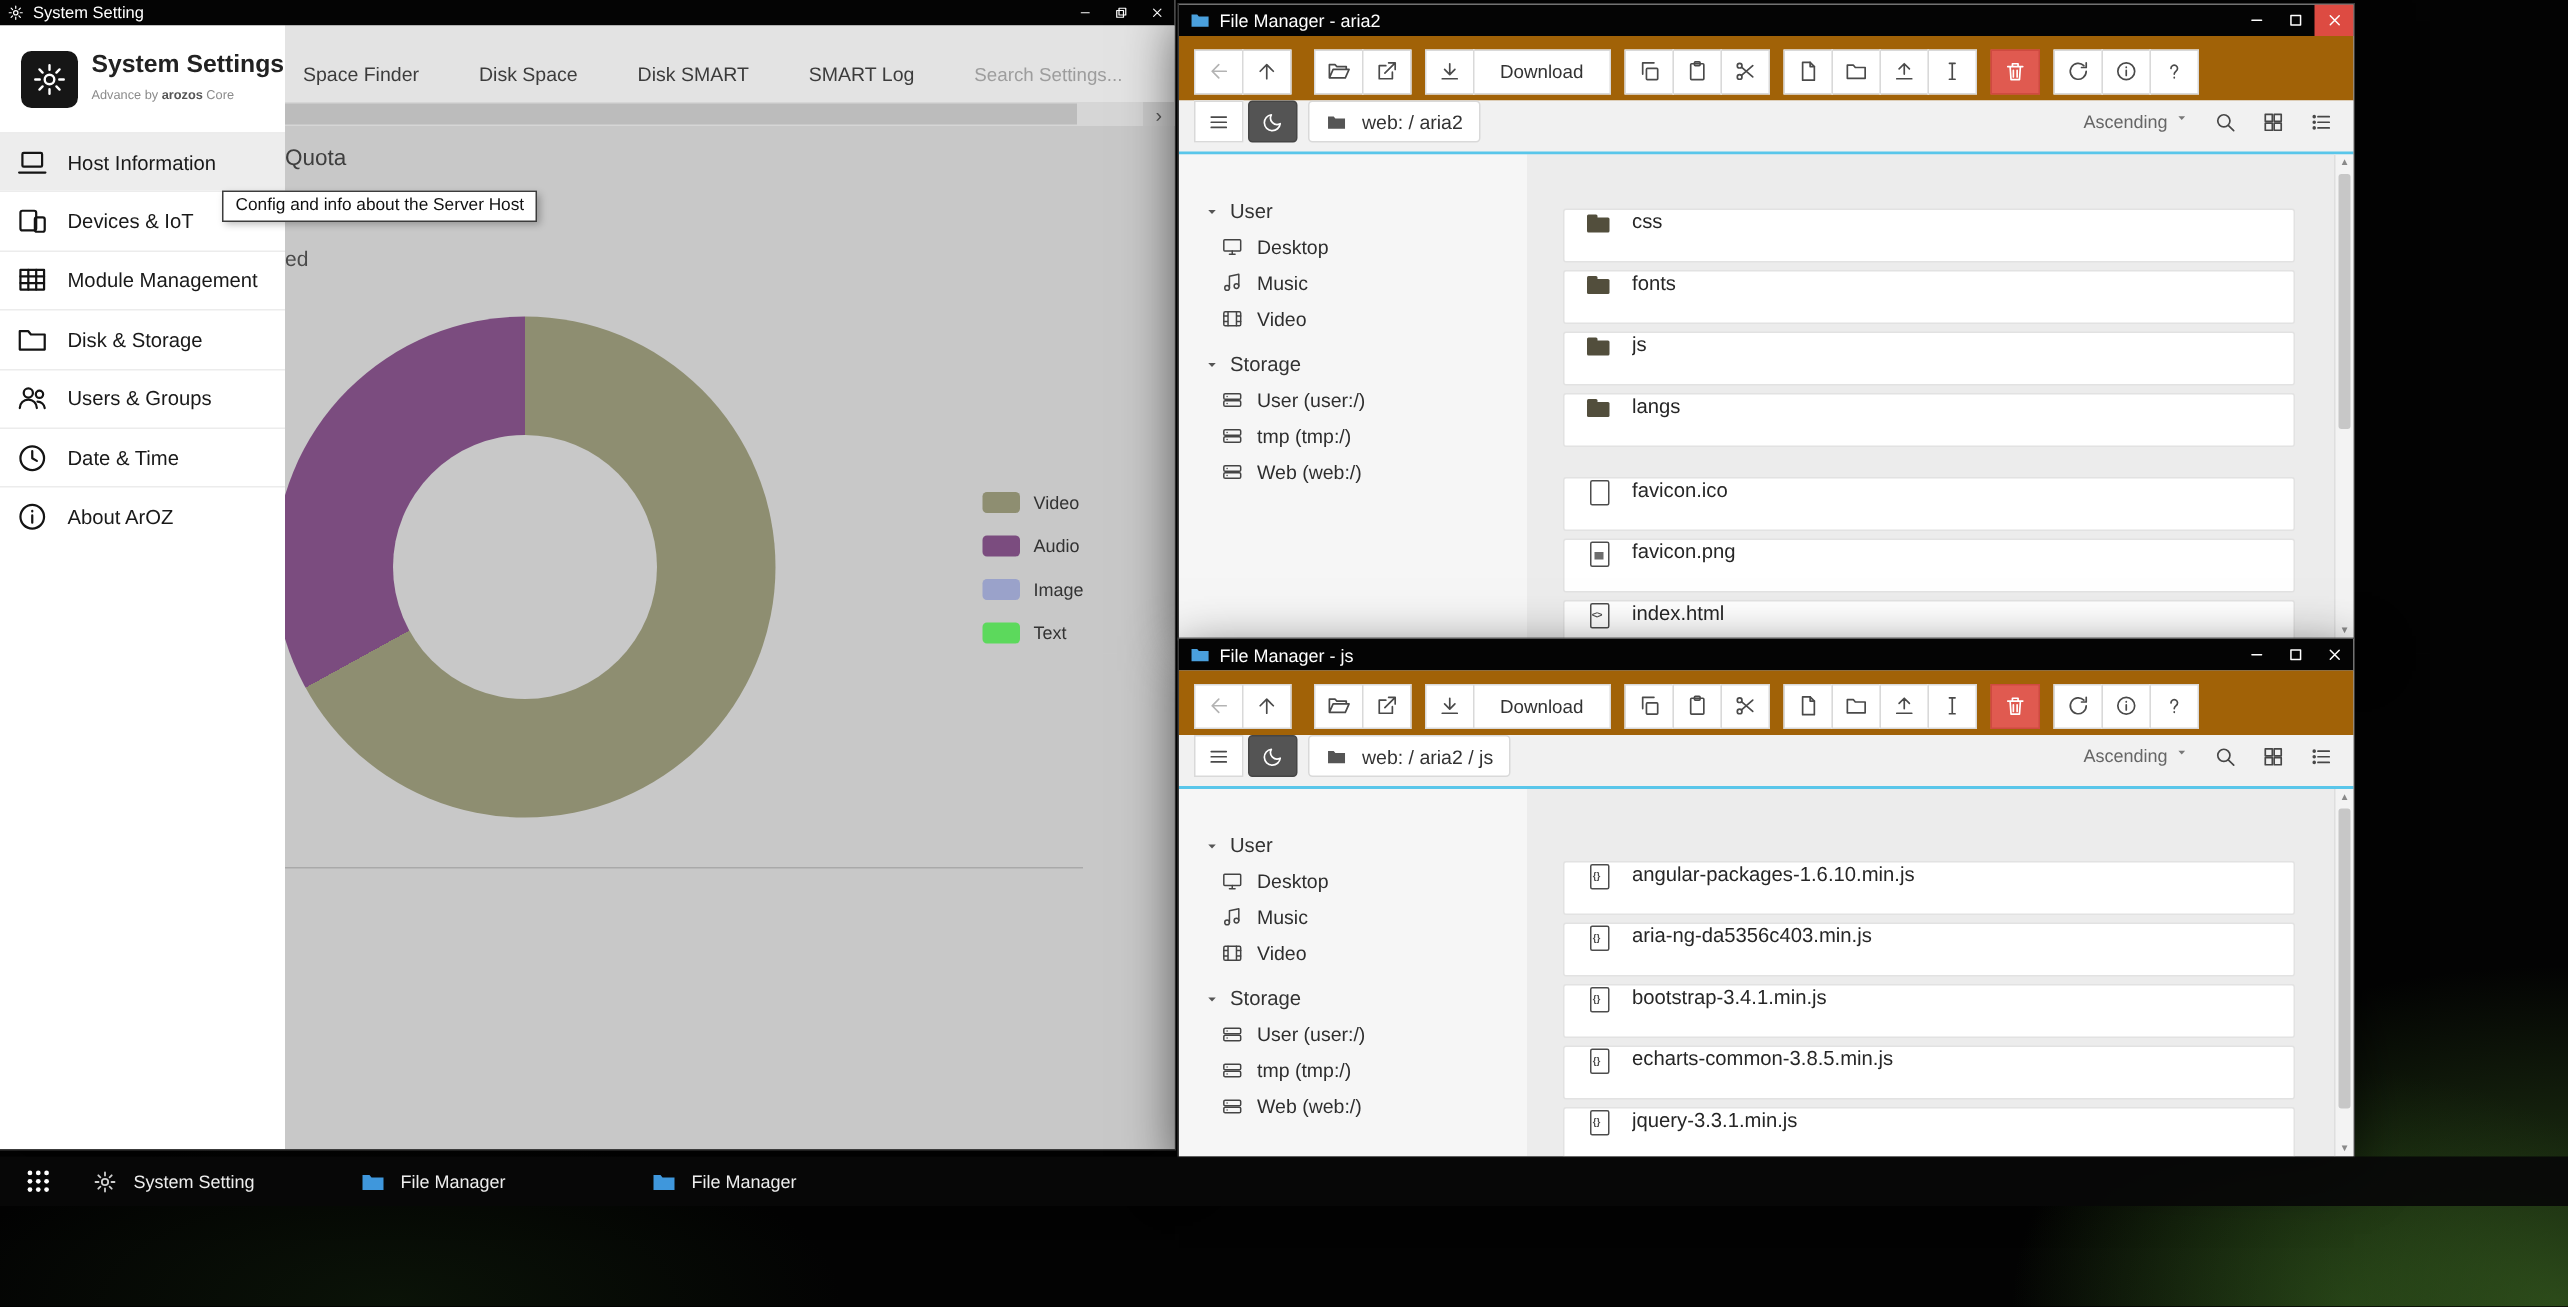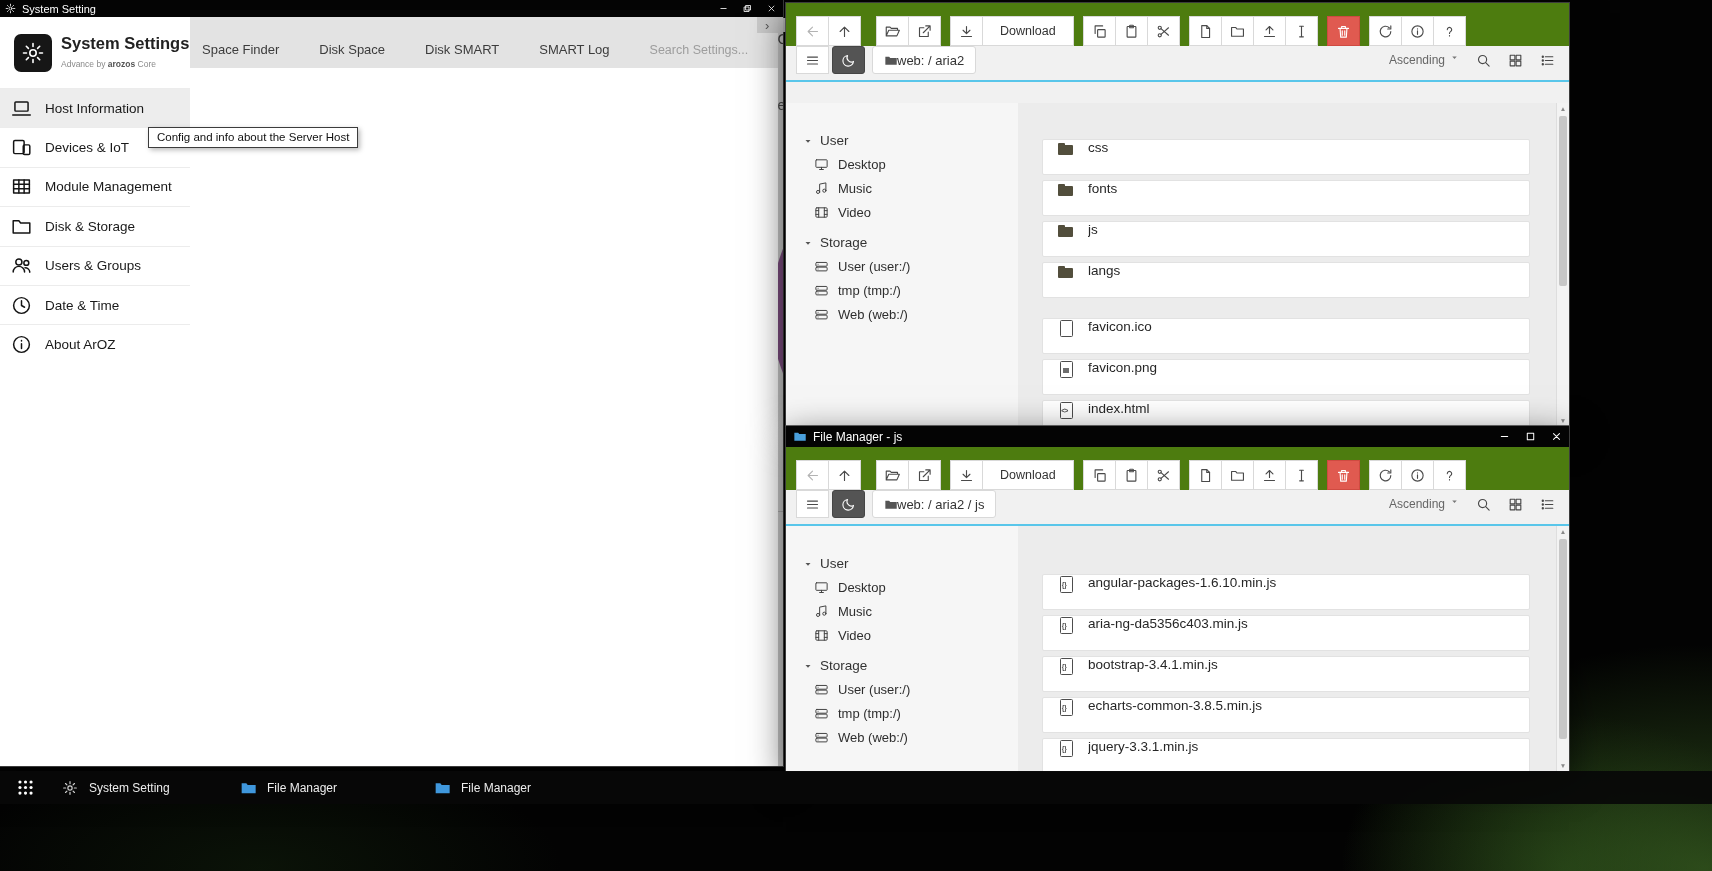--- a/index.html
+++ b/index.html
@@ -28,21 +28,21 @@
 .ss-side{width:190px;background:#fff;position:relative;z-index:2;flex:none}
 .ss-logo{height:71px;display:flex;align-items:center;gap:9px;padding-left:14px}
 .ss-logobox{width:38px;height:38px;background:#161616;border-radius:7px;display:flex;align-items:center;justify-content:center;color:#fff;flex:none}
 .ss-logobox .ic{width:24px;height:24px;stroke-width:1.6}
 .ss-logotitle{font-size:16.5px;font-weight:bold;color:#222;display:block;line-height:1.15;white-space:nowrap}
 .ss-logosub{font-size:8.5px;color:#8a8a8a;white-space:nowrap}
 .ss-logosub b{color:#555}
 .ss-item{height:39.4px;display:flex;align-items:center;gap:13px;padding-left:11px;border-top:1px solid #ececec;font-size:13.5px;color:#191919;cursor:pointer}
 .ss-item.active{background:#ededed}
 .ss-item .ic{width:21px;height:21px;color:#141414;stroke-width:1.7;flex:none}
-.ss-content{flex:1;display:flex;flex-direction:row;min-width:0}
+.ss-content{flex:1;display:flex;flex-direction:column;min-width:0}
 .ss-header{height:51px;background:#e3e3e3;display:flex;align-items:center;padding:14px 0 0 12px;gap:40px}
 .ss-tab{font-size:13px;color:#3c3c3c;white-space:nowrap;cursor:pointer}
 .ss-search{width:128px;border:0;background:transparent;font-size:12.5px;color:#333;outline:none;flex:none}
 .ss-search::placeholder{color:#9d9d9d}
 .ss-hscroll{height:16px;background:#d6d6d6;position:relative}
 .ss-hthumb{position:absolute;left:0;top:1px;bottom:1px;width:528px;background:#bcbcbc;cursor:pointer}
 .ss-harrow{position:absolute;right:0;top:0;bottom:0;width:21px;background:#cacaca;color:#555;font-size:13px;display:flex;align-items:center;justify-content:center;cursor:pointer}
 .ss-harrow::before{content:"›"}
 .ss-main{flex:1;position:relative;background:#c8c8c8;overflow:hidden}
 .ss-quota{position:absolute;left:0;top:13px;font-size:15px;color:#3e3e3e}
@@ -54,34 +54,34 @@
 .leg-swatch{width:25px;height:14px;border-radius:3px;display:inline-block;background:#999}
 .leg-label{font-size:12px;color:#333}
 .ss-divider{position:absolute;left:0;top:494px;width:532px;border-top:1px solid #a9a9a9}
 .ss-tooltip{position:absolute;left:148px;top:127px;background:#fff;border:1px solid #3c3c3c;padding:3px 8px 4px;font-size:11.5px;color:#111;z-index:6;white-space:nowrap;box-shadow:2px 2px 5px rgba(0,0,0,.28)}
 
 .win-fm{width:783px;background:#f1f1f1;overflow:hidden}
 .win-fm1{left:786px;top:3px;height:423px}
 .win-fm2{left:786px;top:426px;height:345px}
 .tb-fm{height:21px;padding-left:7px;gap:7px;font-size:12px}
 .tb-fm .tbi{width:13px;height:13px;color:#4aa0dd}
-.fm-toolbar{height:43px;display:flex;align-items:flex-end;padding:4px 0 0 10px;background:#4d7c0f}
+.fm-toolbar{height:43px;display:flex;align-items:center;padding:4px 0 0 10px;background:#a16207}
 .grp{display:flex;margin-right:9px}
 .grp.wide{margin-right:15px}
 .tbtn{width:33px;height:30px;background:#fff;border:1px solid #d9d9d9;display:flex;align-items:center;justify-content:center;color:#4a4a4a;margin-left:-1px}
 .grp .tbtn:first-child{margin-left:0}
 .tbtn .ic{width:15px;height:15px}
 .tbtn.dis{color:#b3b3b3}
 .tbtn-label{width:auto;padding:0 17px;font-size:12.5px;color:#333}
 .tbtn-danger{background:#e05a50;border-color:#cf4a41;color:#fff}
 .fm-toolbar2{height:34px;display:flex;align-items:center;padding:0 14px 6px 10px;background:#f1f1f1}
 .tbtn2{width:33px;height:28px;background:#fff;border:1px solid #d9d9d9;display:flex;align-items:center;justify-content:center;color:#4a4a4a}
 .tbtn2 .ic{width:15px;height:15px}
 .tbtn2-dark{background:#545454;border-color:#454545;color:#fff;border-radius:3px;margin-left:3px}
-.crumb{height:28px;display:flex;align-items:center;gap:0;background:#fff;border:1px solid #d9d9d9;border-radius:3px;padding:0 11px;margin-left:7px;font-size:13px;color:#333;cursor:pointer}
+.crumb{height:28px;display:flex;align-items:center;gap:11px;background:#fff;border:1px solid #d9d9d9;border-radius:3px;padding:0 11px;margin-left:7px;font-size:13px;color:#333;cursor:pointer}
 .crumb .ic{width:13px;height:13px;color:#555}
 .t2right{margin-left:auto;display:flex;align-items:center;gap:17px}
 .sortsel{display:flex;gap:5px;font-size:12px;color:#666;cursor:pointer}
 .sortsel .ic{width:9px;height:9px;color:#777}
 .flatbtn{color:#474747}
 .flatbtn .ic{width:15px;height:15px}
 .fm-sep{height:2px;background:#59c6ea}
 .fm-body{position:absolute;top:100px;left:0;right:0;bottom:0;display:flex}
 .fm-tree{width:232px;background:#f6f6f6;padding:26px 0 0 17px;flex:none}
 .tree-head{display:flex;align-items:center;gap:7px;height:23px;font-size:13.5px;color:#333;cursor:pointer}
@@ -410,20 +410,43 @@
               </div>
             </div>
           <div class="ss-divider"></div>
         </div>
       </div>
     </div>
     <div class="ss-tooltip">Config and info about the Server Host</div>
   </section>
 
   <section class="win win-fm win-fm1">
+    <header class="tb tb-fm">
+      <svg class="ic tbi">
+          <use href="#i-folder-fill"></use>
+        </svg>
+      <span class="tbt">File Manager - aria2</span>
+      <span class="tbc">
+        <button class="wbtn">
+            <svg class="ic">
+              <use href="#i-min"></use>
+            </svg>
+          </button>
+        <button class="wbtn">
+            <svg class="ic">
+              <use href="#i-max"></use>
+            </svg>
+          </button>
+        <button class="wbtn red">
+            <svg class="ic">
+              <use href="#i-close"></use>
+            </svg>
+          </button>
+      </span>
+    </header>
     <div class="fm-toolbar">
       <span class="grp wide">
         <button class="tbtn dis">
             <svg class="ic">
               <use href="#i-arrow-left"></use>
             </svg>
           </button>
         <button class="tbtn">
             <svg class="ic">
               <use href="#i-arrow-up"></use>

